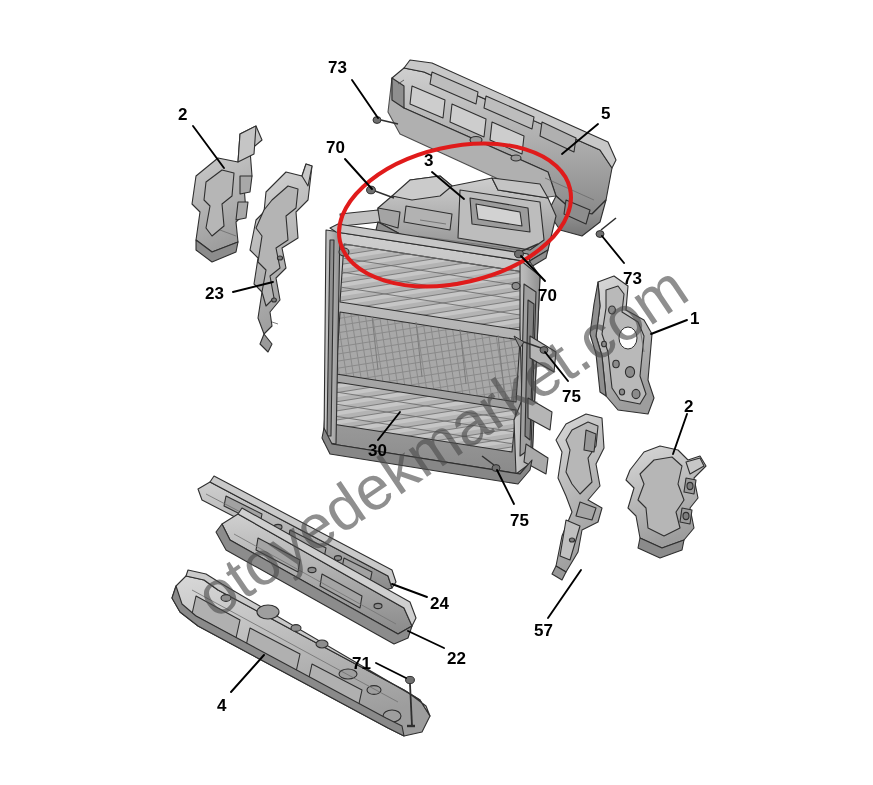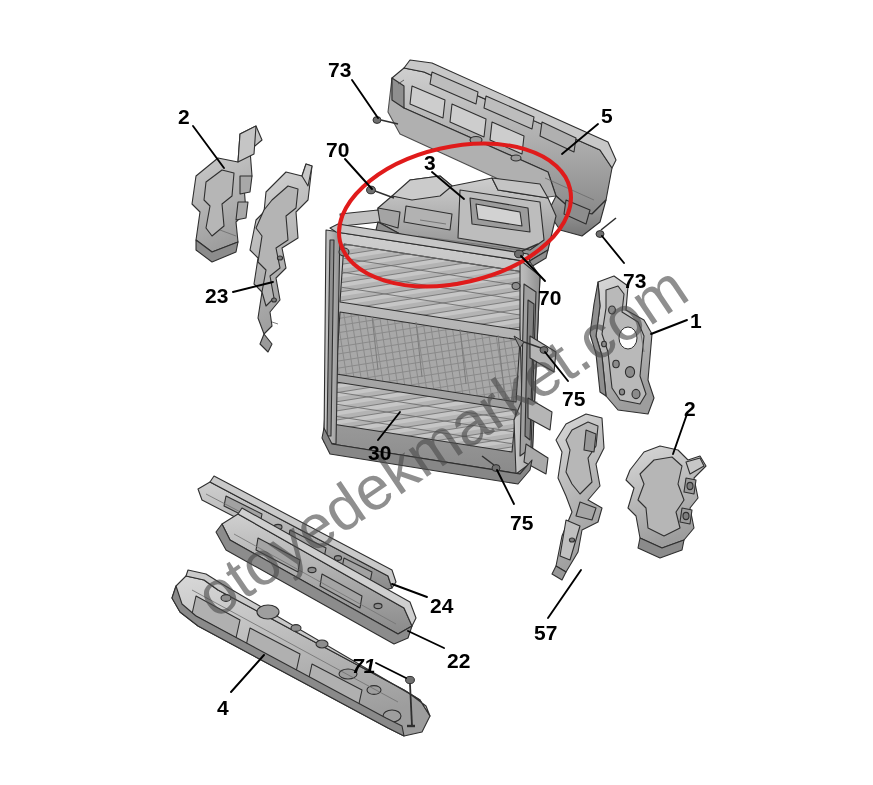--- a/index.html
+++ b/index.html
@@ -24,21 +24,21 @@
     position: absolute;
     left: 0;
     top: 0;
     width: 873px;
     height: 785px;
   }
   .callout-label {
     position: absolute;
     font-family: "Liberation Sans", sans-serif;
     font-weight: bold;
-    font-size: 21px;
+    font-size: 17px;
     color: #000000;
     line-height: 1;
     white-space: nowrap;
     -webkit-user-select: none;
     user-select: none;
   }
   .wm-text {
     font-family: "Liberation Sans", sans-serif;
     font-size: 62px;
     font-weight: normal;
@@ -334,16 +334,16 @@
   <div class="callout-label" style="left:623px; top:270px;">73</div>
   <div class="callout-label" style="left:538px; top:287px;">70</div>
   <div class="callout-label" style="left:690px; top:310px;">1</div>
   <div class="callout-label" style="left:562px; top:388px;">75</div>
   <div class="callout-label" style="left:684px; top:398px;">2</div>
   <div class="callout-label" style="left:368px; top:442px;">30</div>
   <div class="callout-label" style="left:510px; top:512px;">75</div>
   <div class="callout-label" style="left:430px; top:595px;">24</div>
   <div class="callout-label" style="left:534px; top:622px;">57</div>
   <div class="callout-label" style="left:447px; top:650px;">22</div>
-  <div class="callout-label" style="left:352px; top:655px;font-style:italic;">71</div>
+  <div class="callout-label" style="left:352px; top:655px;">71</div>
   <div class="callout-label" style="left:217px; top:697px;">4</div>
 
 </div>
 
 </body></html>

